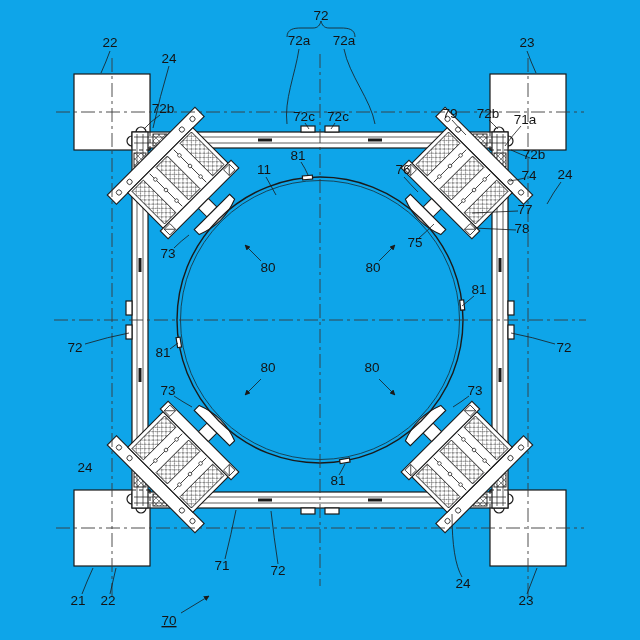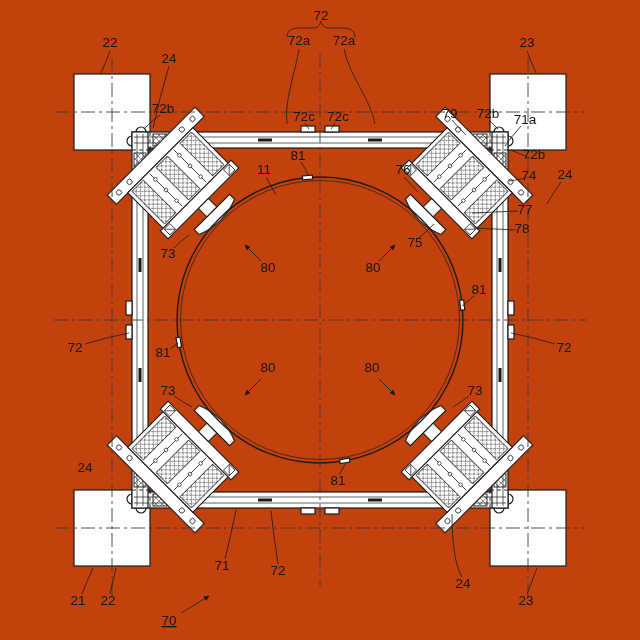--- a/index.html
+++ b/index.html
@@ -1,16 +1,16 @@
 <!DOCTYPE html>
 <html><head>
 <meta charset="utf-8">
 <style>
   html,body{margin:0;padding:0;background:#ffffff}
-  .stage{width:640px;height:640px;position:relative;background:#c2410c;overflow:hidden}
+  .stage{width:640px;height:640px;position:relative;background:#0ea5e9;overflow:hidden}
   svg{display:block}
   .lbl{font:13.5px "Liberation Sans", sans-serif;fill:#141414;text-anchor:middle}
   .u{text-decoration:underline}
   .ln{stroke:#1a1a1a;fill:none;stroke-width:1.2}
   .fw{fill:#ffffff;stroke:#1a1a1a;stroke-width:1.2}
   .thin{stroke:#1a1a1a;stroke-width:0.7;fill:none}
   .dash{stroke:#1a1a1a;stroke-width:0.9;fill:none;stroke-dasharray:4 3}
   .cl{stroke:#3a3a3a;stroke-width:0.9;fill:none;stroke-dasharray:14 4 3 4}
   .ldr{stroke:#1a1a1a;stroke-width:0.8;fill:none}
   .thick{stroke:#1a1a1a;stroke-width:3;fill:none}

